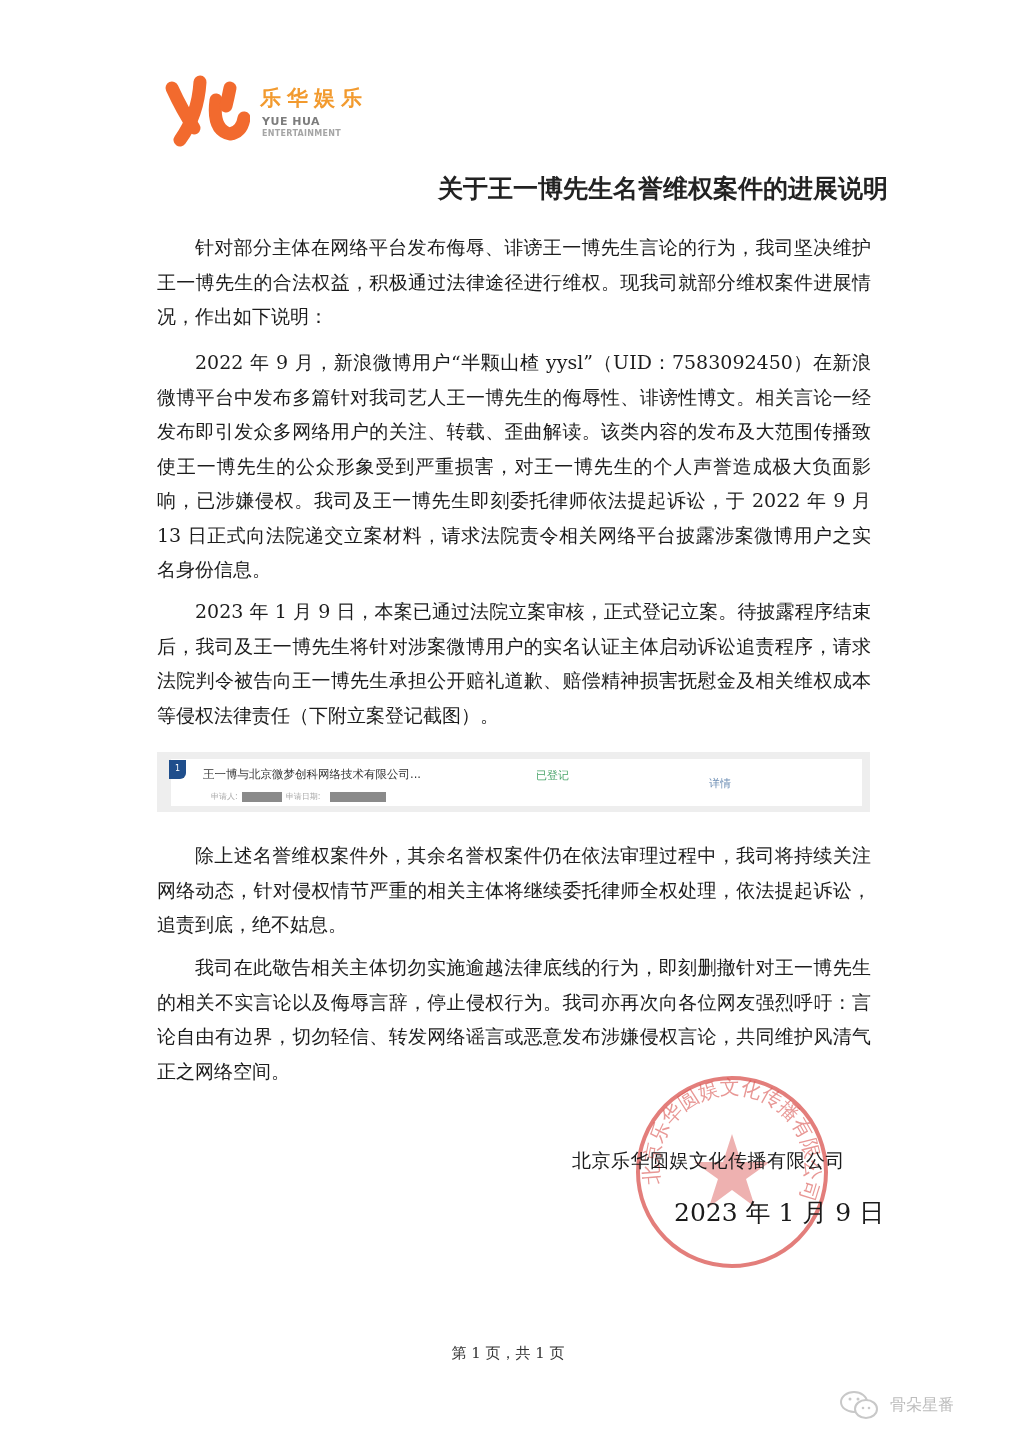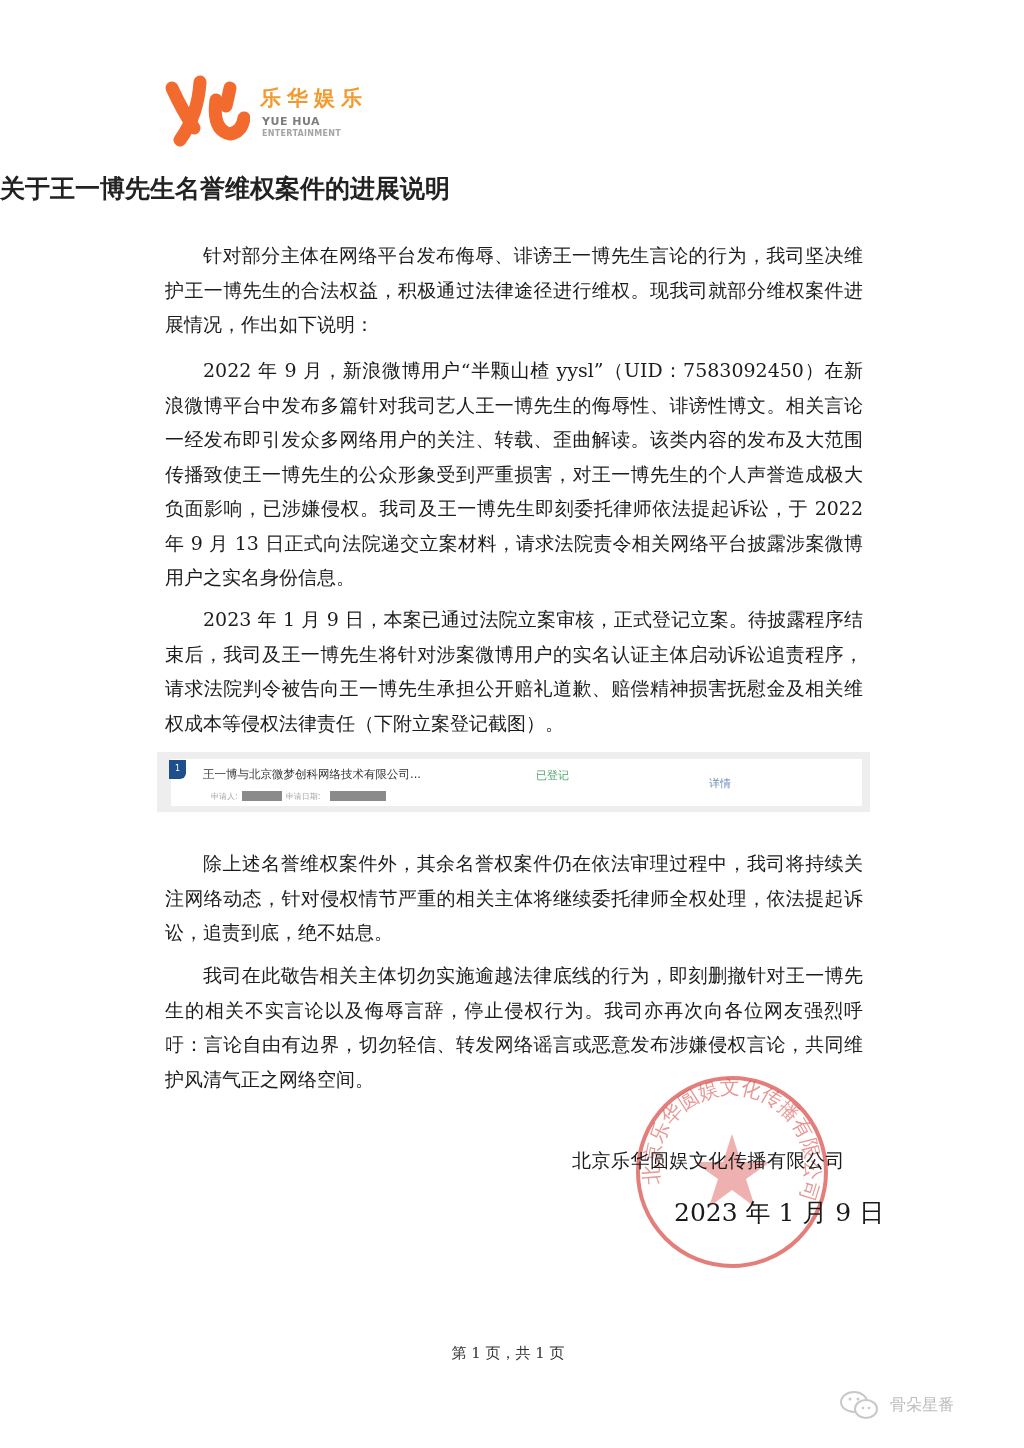--- a/index.html
+++ b/index.html
@@ -8,42 +8,42 @@
 
   .logo { position: absolute; left: 160px; top: 70px; width: 220px; height: 80px; }
   .logo-mark { position: absolute; left: 0; top: 0; width: 90px; height: 80px; }
   .logo-cn { position: absolute; left: 100px; top: 14px; font-family: "DejaVu Sans", sans-serif;
              font-weight: bold; font-size: 21px; letter-spacing: 6px; color: #f29a2e; text-align: right; }
   .logo-en1 { position: absolute; left: 102px; top: 45px; font-family: "DejaVu Sans", sans-serif;
               font-weight: bold; font-size: 11px; color: #7d7d7d; letter-spacing: 0.5px; }
   .logo-en2 { position: absolute; left: 102px; top: 59px; font-family: "DejaVu Sans", sans-serif;
               font-weight: bold; font-size: 8px; color: #a5a5a5; letter-spacing: 0.3px; }
 
-  .title { position: absolute; left: 0; width: 888px; top: 172px; text-align: left;
+  .title { position: absolute; left: 0; width: 888px; top: 172px; text-align: right;
            font-family: "DejaVu Sans", sans-serif; font-size: 25px; font-weight: bold; color: #222; }
 
   .body-text { position: absolute; left: 157px; width: 714px; font-size: 19px; line-height: 34.5px;
                text-align: justify; color: #1c1c1c; }
-  .body-text p { margin: 8px; text-indent: 2em; }
+  .body-text p { margin: 0; text-indent: 2em; }
   .p1 { top: 230px; }
   .p2 { top: 345px; }
   .p3 { top: 594px; }
   .p4 { top: 838px; }
   .p5 { top: 950px; }
 
   .case-shot { position: absolute; left: 157px; top: 752px; width: 713px; height: 60px;
                background: #eeeeee; }
   .case-card { position: absolute; left: 14px; top: 7px; right: 8px; bottom: 6px; background: #ffffff;
                font-family: "DejaVu Sans", sans-serif; }
   .case-num { position: absolute; left: -2px; top: 1px; width: 17px; height: 19px; background: #1f4e8c;
               color: #fff; font-size: 8px; text-align: center; line-height: 17px;
               border-bottom-right-radius: 6px; }
   .case-name { position: absolute; left: 32px; top: 8px; font-size: 11.5px; color: #333; }
   .case-meta { position: absolute; left: 40px; top: 32px; font-size: 8px; color: #aaa; display: flex;
-               gap: 4px; }
+               align-items: center; gap: 4px; }
   .redact { display: inline-block; height: 10px; background: #8a8a8a; }
   .case-status { position: absolute; left: 365px; top: 9px; font-size: 11px; color: #4aa56b; }
   .case-detail { position: absolute; left: 538px; top: 17px; font-size: 11px; color: #6e8fb5; }
 
   .seal { position: absolute; left: 632px; top: 1072px; width: 200px; height: 200px; }
   .sign-company { position: absolute; left: 572px; top: 1148px; font-family: "DejaVu Sans", sans-serif;
                   font-size: 19px; color: #1a1a1a; letter-spacing: 0.5px; }
   .sign-date { position: absolute; left: 674px; top: 1196px; font-size: 25px; color: #1a1a1a; }
 
   .page-footer { position: absolute; left: 8px; width: 1000px; top: 1344px; text-align: center;

